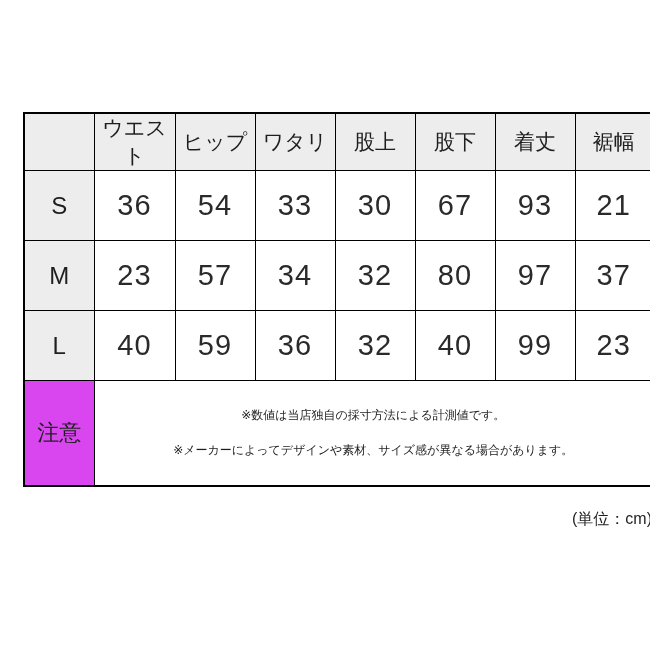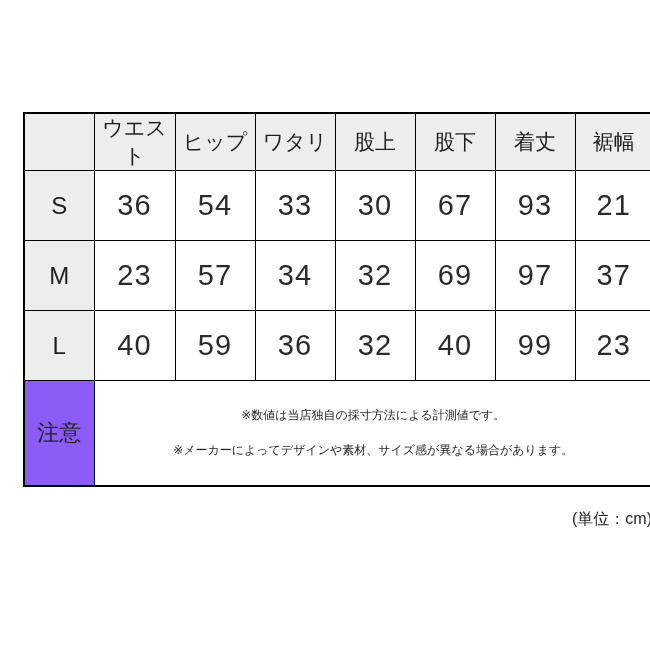--- a/index.html
+++ b/index.html
@@ -51,21 +51,21 @@
     color: #1e1e1e;
   }
   td.value-cell {
     background: #ffffff;
     font-size: 29px;
     font-weight: 300;
     color: #2a2a2a;
     letter-spacing: 1px;
   }
   td.row-label-note {
-    background: #8b5cf6;
+    background: #d946ef;
     font-size: 22px;
     color: #1e1e1e;
   }
   td.note-cell {
     background: #ffffff;
     text-align: left;
     vertical-align: middle;
     padding-left: 12px;
   }
   .note-line {
@@ -121,21 +121,21 @@
       <td class="value-cell">93</td>
       <td class="value-cell">21</td>
     </tr>
 
     <tr class="data-row">
       <td class="row-label">M</td>
       <td class="value-cell">23</td>
       <td class="value-cell">57</td>
       <td class="value-cell">34</td>
       <td class="value-cell">32</td>
-      <td class="value-cell">69</td>
+      <td class="value-cell">80</td>
       <td class="value-cell">97</td>
       <td class="value-cell">37</td>
     </tr>
 
     <tr class="data-row">
       <td class="row-label">L</td>
       <td class="value-cell">40</td>
       <td class="value-cell">59</td>
       <td class="value-cell">36</td>
       <td class="value-cell">32</td>

